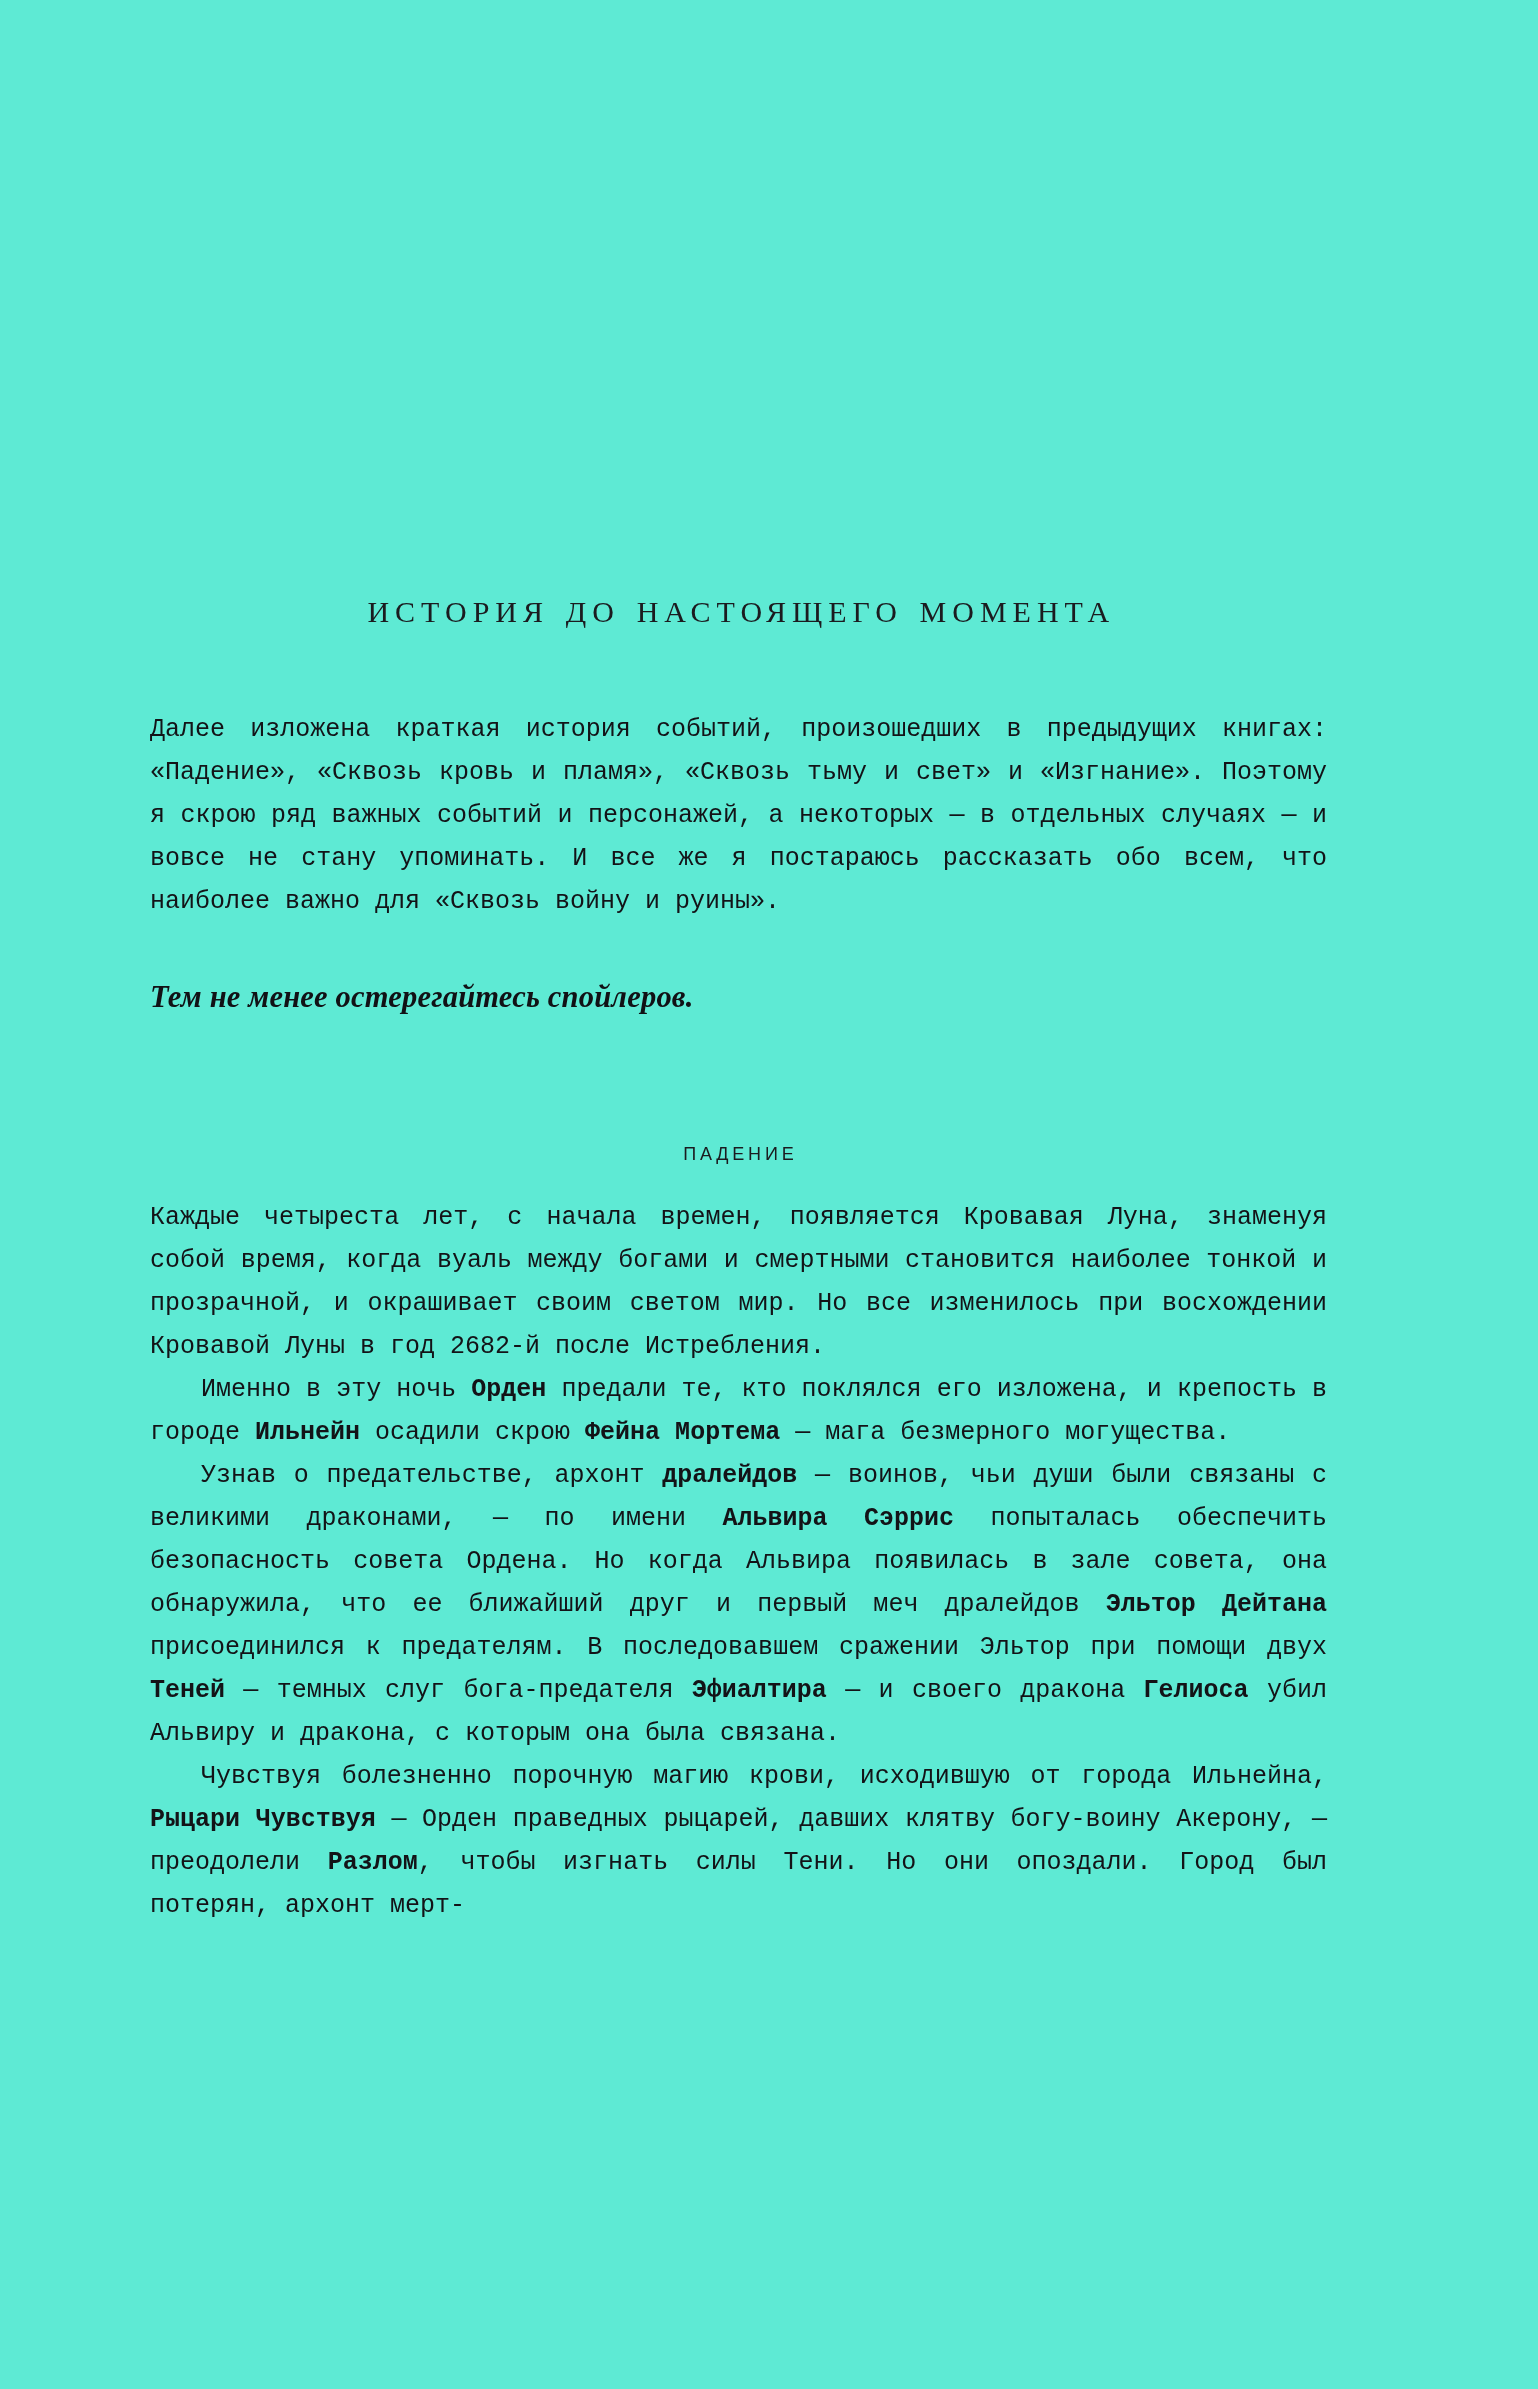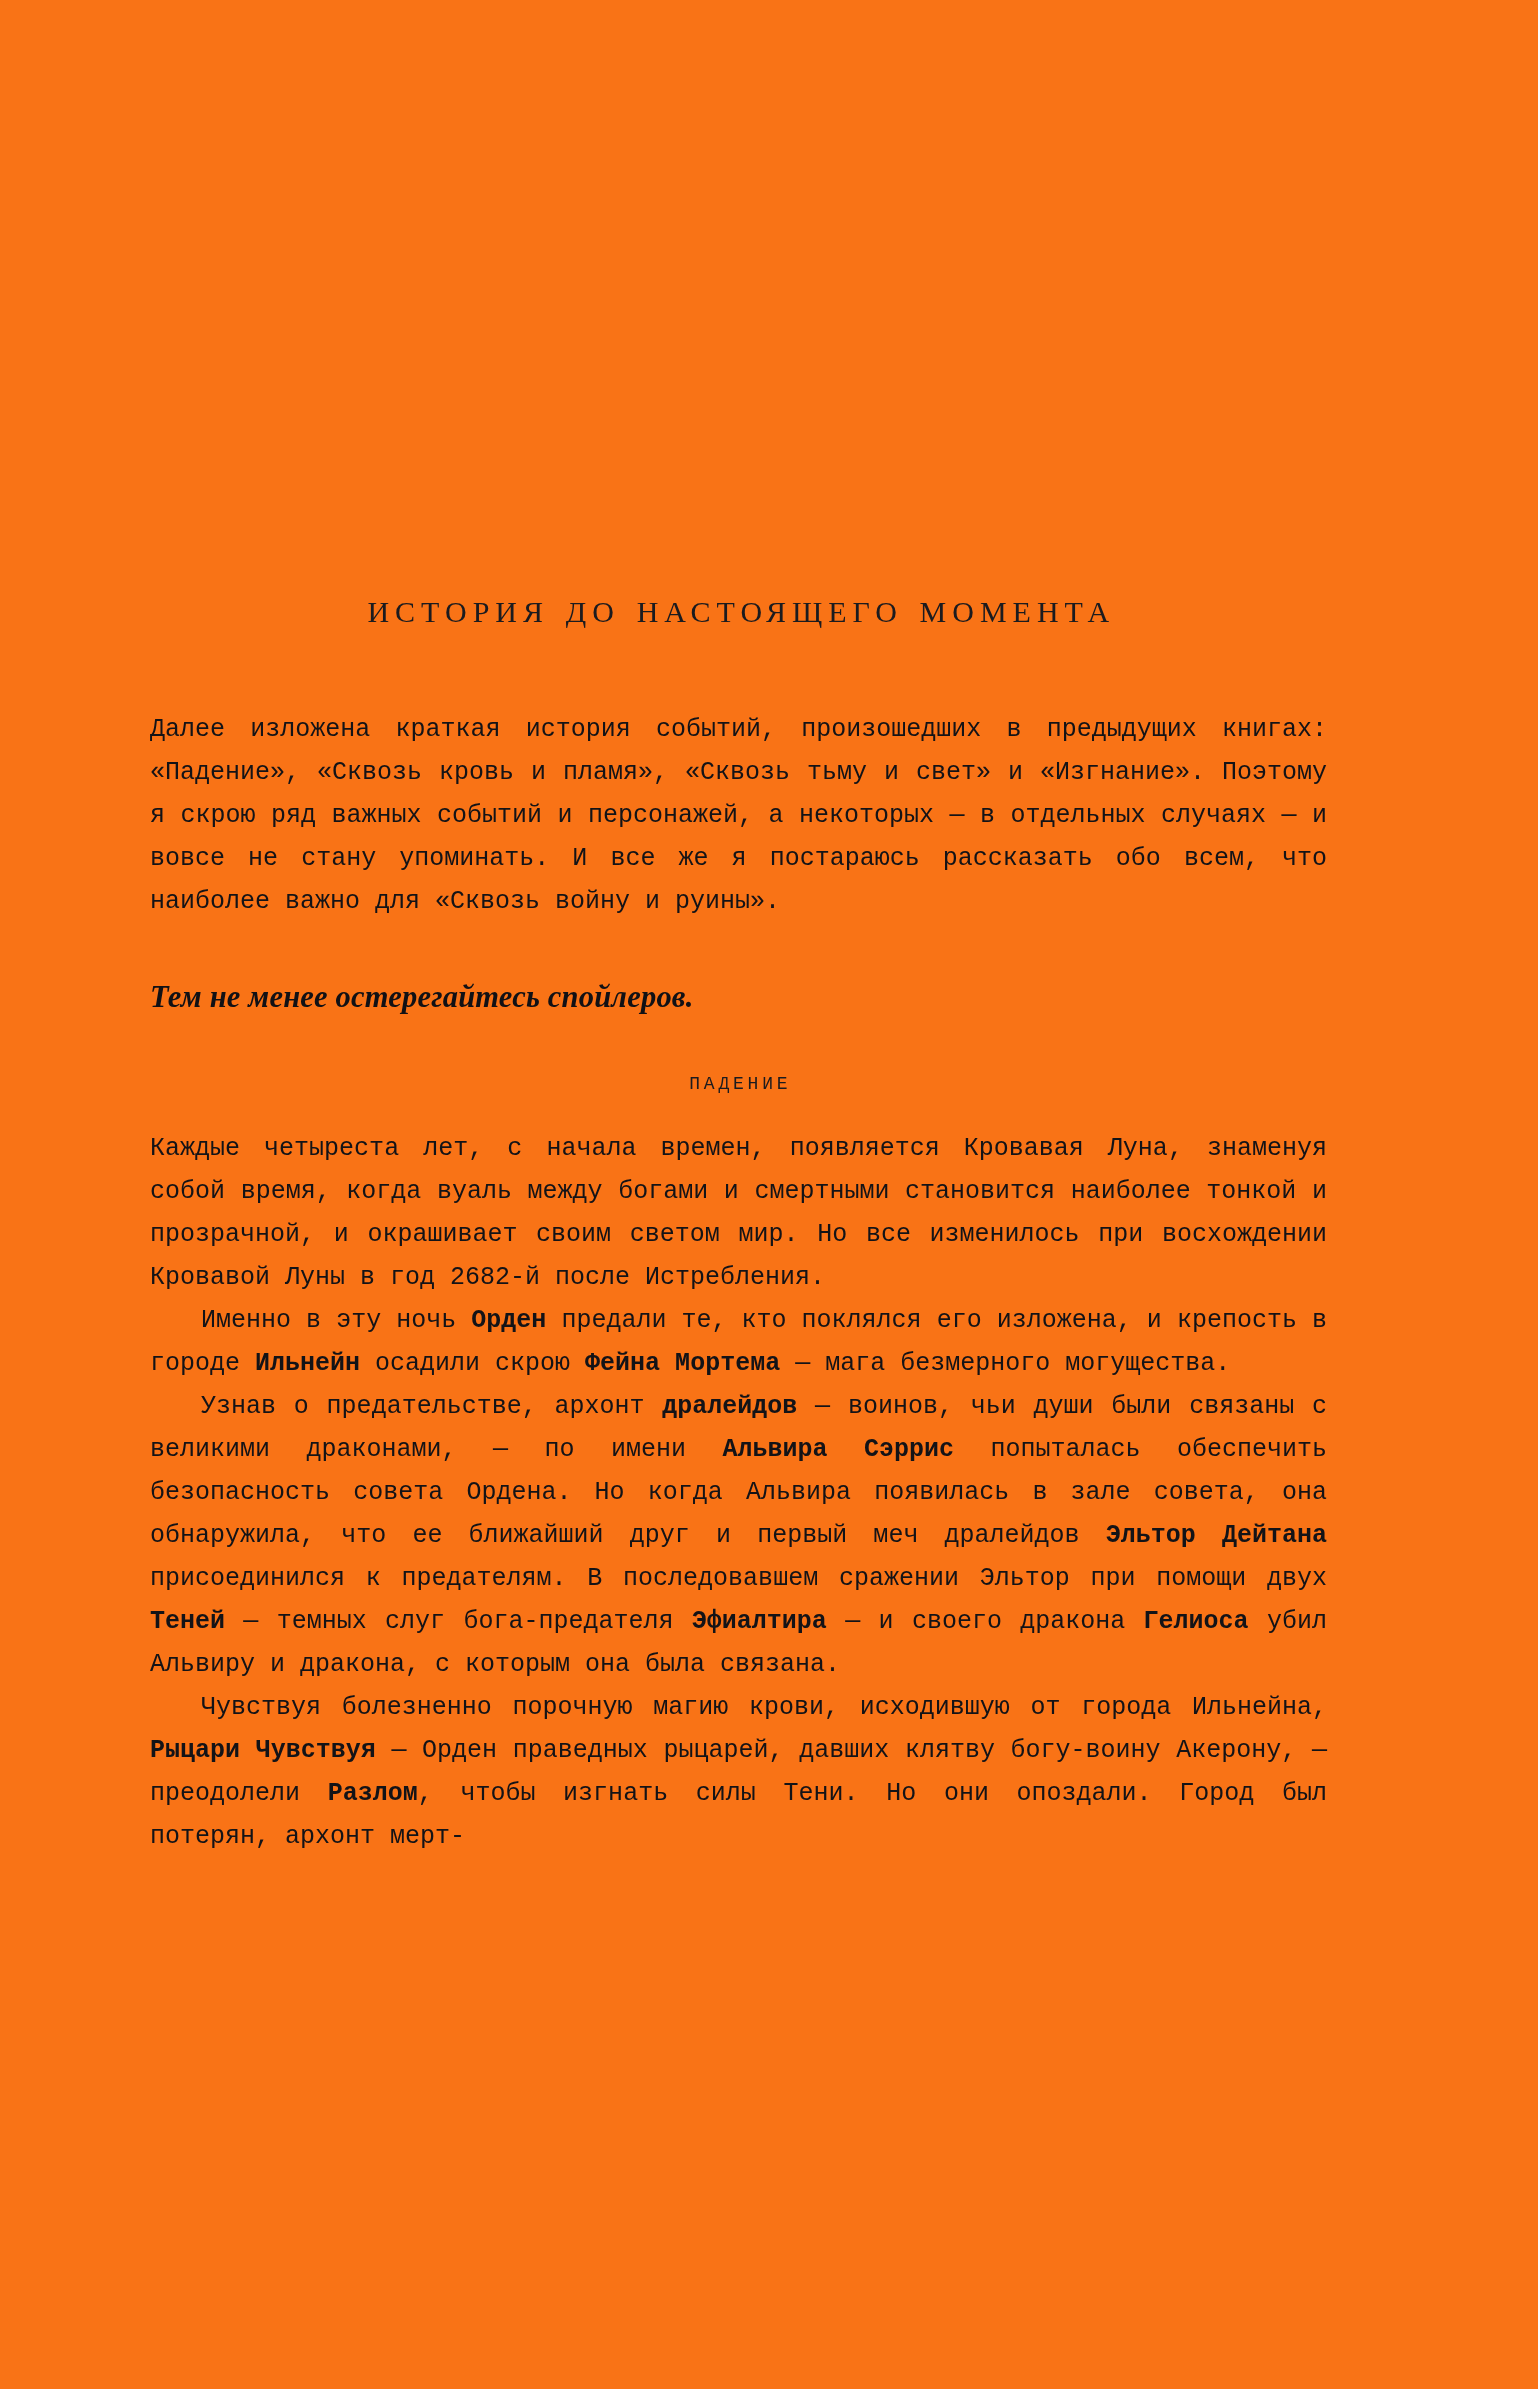--- a/index.html
+++ b/index.html
@@ -6,21 +6,21 @@
   html, body {
     margin: 0;
     padding: 0;
     background: #ffffff;
   }
 
   .page {
     position: relative;
     width: 1539px;
     height: 2389px;
-    background: #f97316;
+    background: #5eead4;
     overflow: hidden;
     box-sizing: border-box;
   }
 
   
   .text-column {
     position: absolute;
     left: 150px;
     top: 583px;
     width: 1177px;
@@ -78,29 +78,29 @@
     font-weight: 700;
     font-style: italic;
     color: #111115;
     margin: 56px 0 0 0;
     line-height: 1.2;
     letter-spacing: 0.2px;
   }
 
   
   .section-heading {
-    font-family: Liberation Mono, monospace;
+    font-family: Liberation Sans, sans-serif;
     font-size: 26.4px;
     font-weight: 400;
     font-variant: small-caps;
     text-transform: lowercase;
     letter-spacing: 3.8px;
     color: #1b1b1f;
     text-align: center;
-    margin: 51px 0 0 0;
+    margin: 120px 0 0 0;
     padding-left: 3.6px;
     line-height: 1.15;
   }
 
   .section-body {
     margin-top: 30px;
   }
 
   b, strong {
     font-weight: 700;

